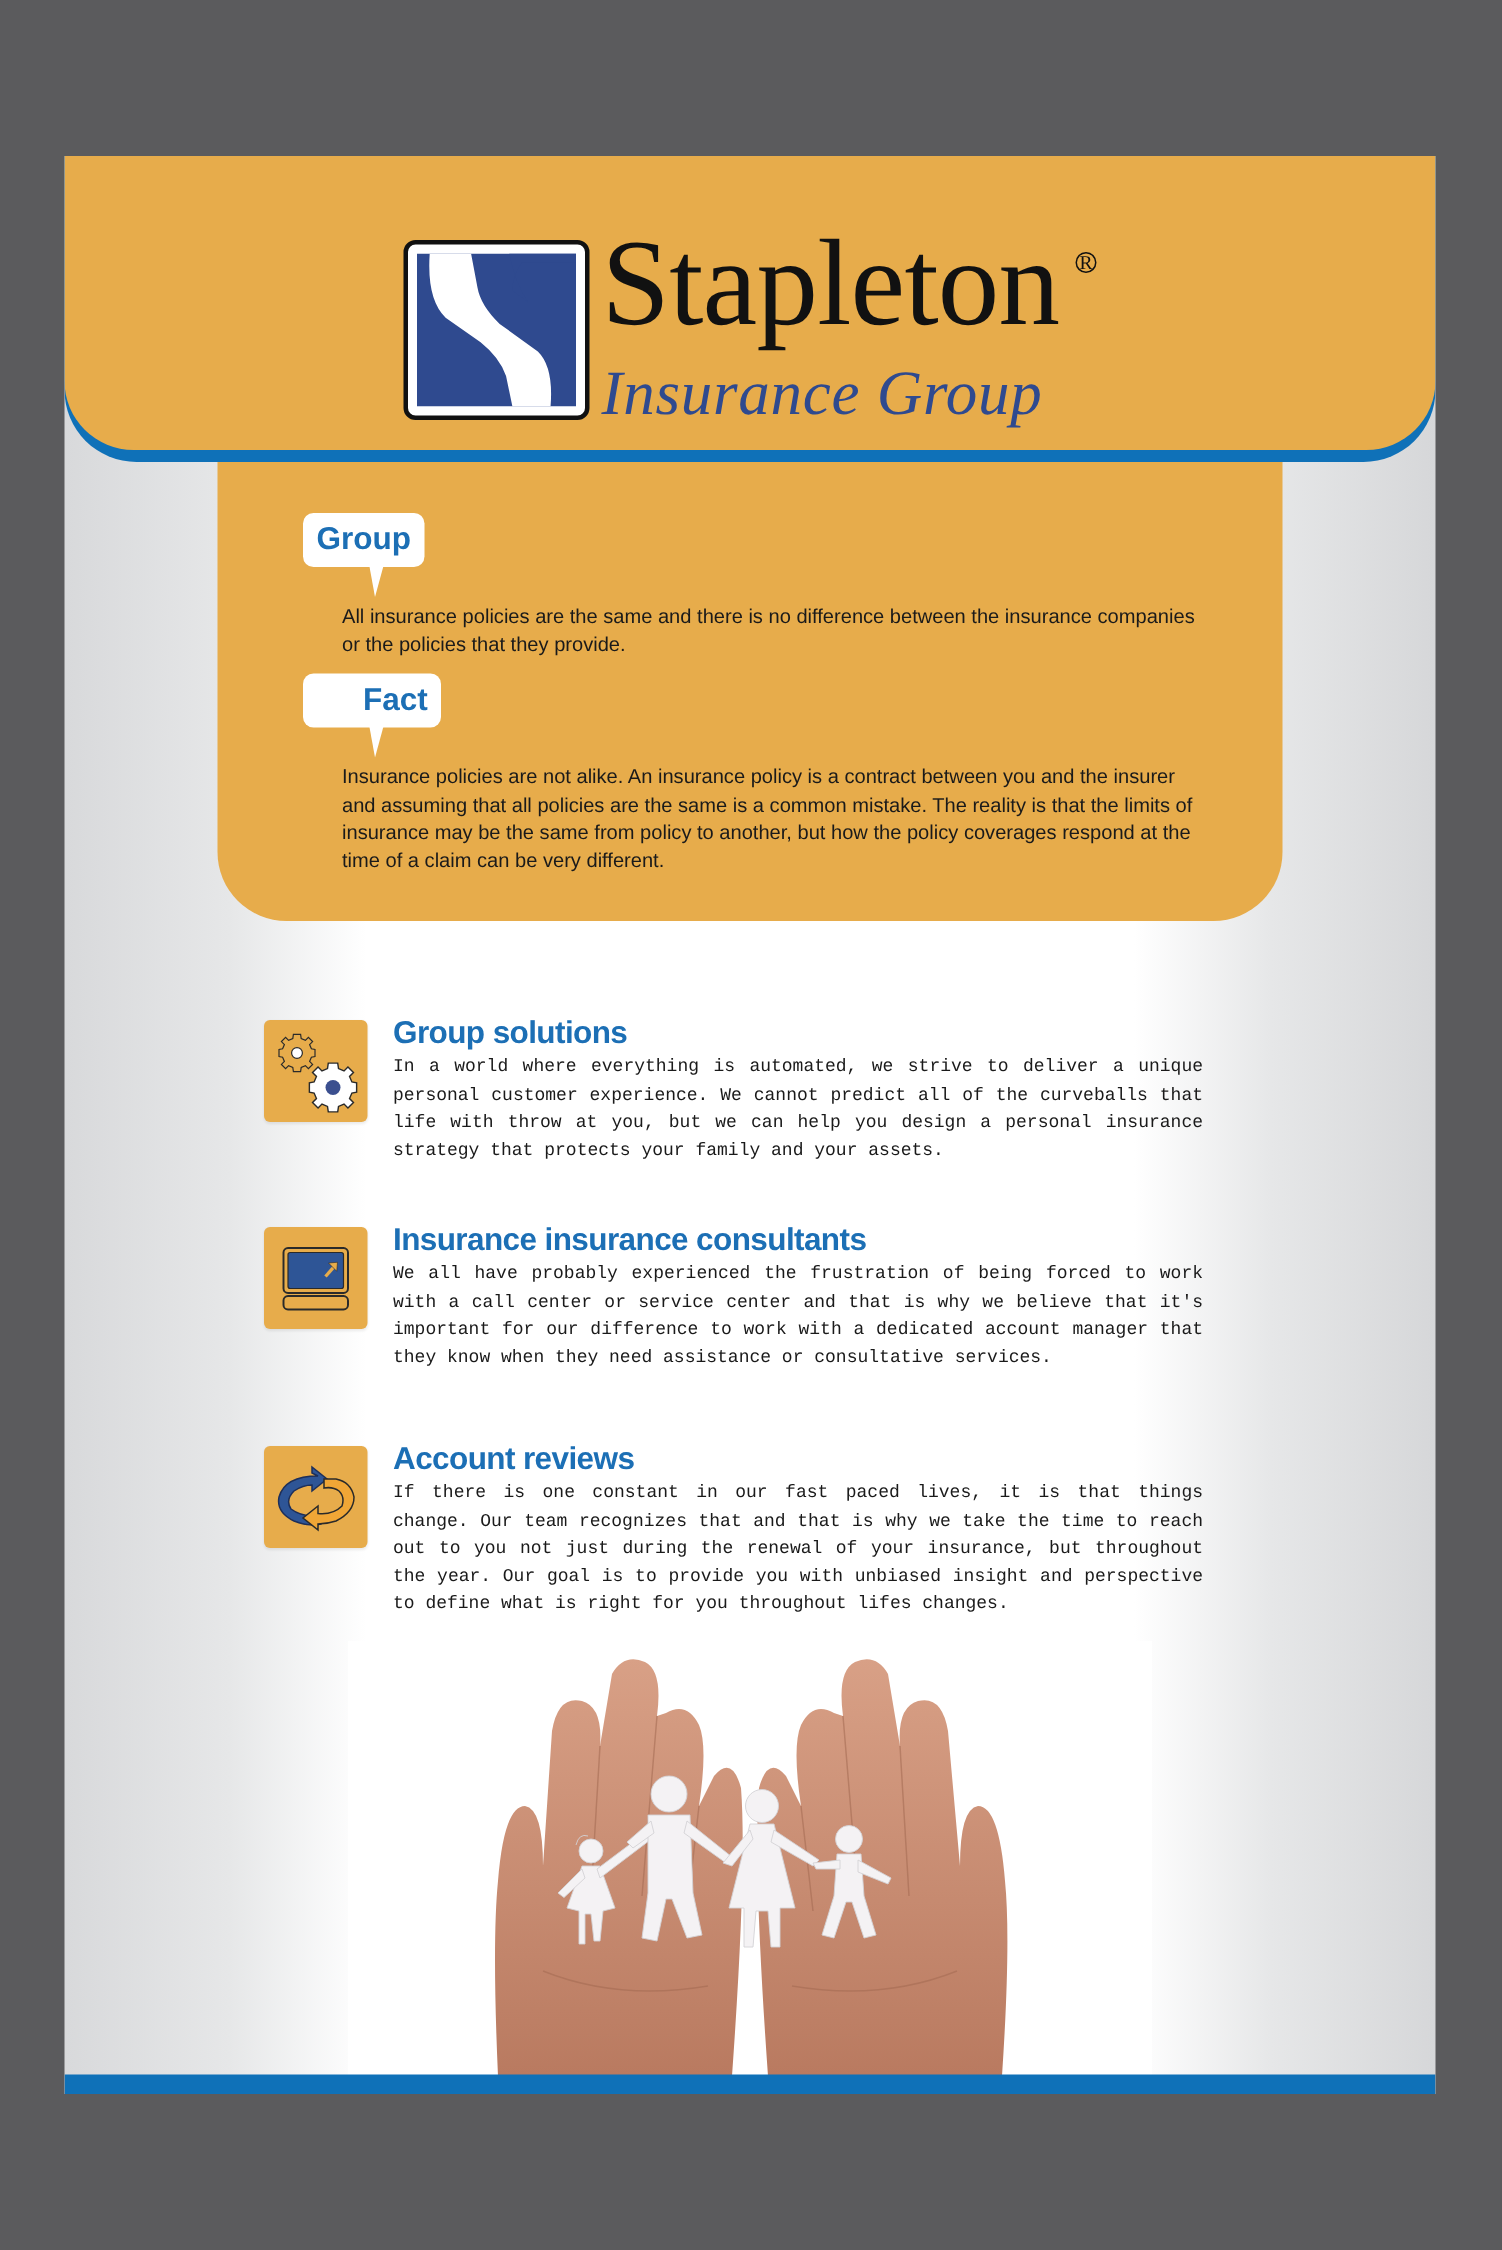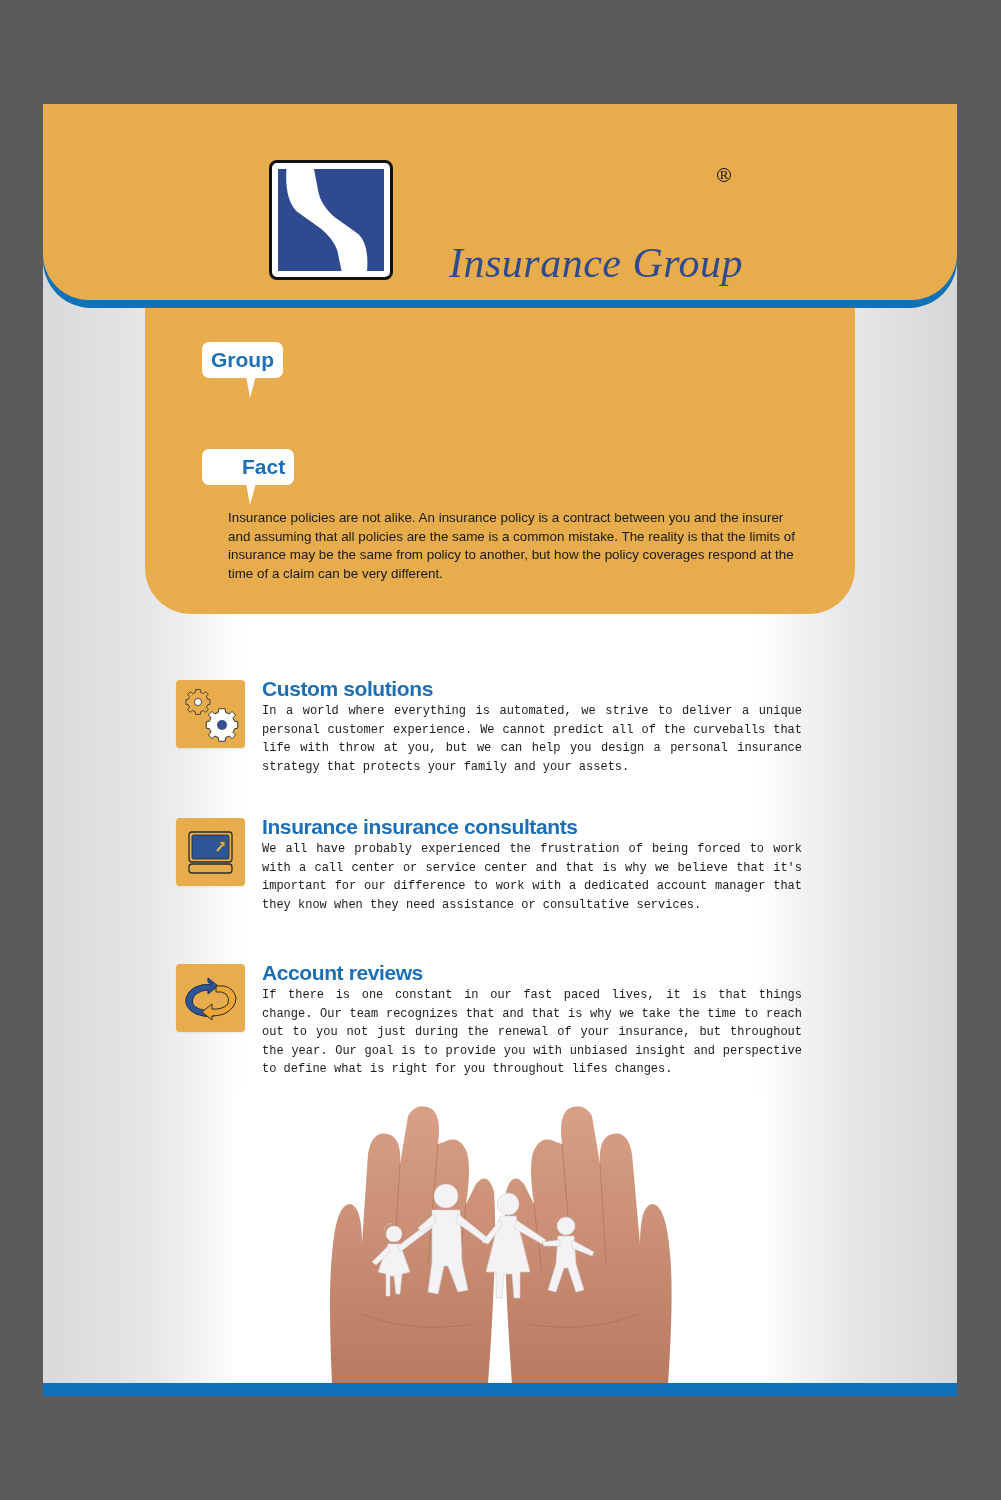--- a/index.html
+++ b/index.html
@@ -57,21 +57,20 @@
     border: 1px solid #111; border-radius: 50%;
     width: 14px; height: 14px; line-height: 12px; text-align: center;
   }
   .logo-sub {
     position: absolute; left: 132px; top: 84px;
     font-family: "Liberation Serif", "DejaVu Serif", serif;
     font-style: italic;
     font-size: 42px; line-height: 1;
     color: #2f4a8f;
     letter-spacing: 0.5px;
-    margin-left: 48px;
   }
   
   .panel {
     position: absolute; left: 102px; top: 204px;
     width: 710px; height: 306px;
     background: #e7ac4b;
     border-radius: 0 0 46px 46px;
   }
   .bubble {
     position: absolute;
@@ -156,29 +155,31 @@
   <div class="header-blue"></div>
   <div class="header">
     <div class="logo">
       <div class="logo-mark">
         <svg viewBox="0 0 100 100" preserveAspectRatio="none">
           <rect x="0" y="0" width="100" height="100" fill="#2f4a8f"></rect>
           <path d="M8,0 L34,0 L38,22 Q40,34 52,46 L76,64 Q86,74 84,100 L60,100 L56,80 Q52,68 40,58 L18,42 Q6,30 8,0 Z" fill="#ffffff"></path>
           <path d="M58,0 L100,0 L100,6 L66,6 Q60,14 60,24 L70,32 Q62,20 58,0 Z" fill="#2f4a8f"></path>
         </svg>
       </div>
+      <div class="logo-word">Stapleton</div>
       <div class="logo-reg">R</div>
       <div class="logo-sub">Insurance Group</div>
     </div>
   </div>
 
   <div class="panel">
     <div class="bubble myth-bubble">
       <span>Group</span>
     </div>
+    <p class="panel-text myth-text">All insurance policies are the same and there is no difference between the insurance companies or the policies that they provide.</p>
 
     <div class="bubble fact-bubble">
       <span>Fact</span>
     </div>
     <p class="panel-text fact-text">Insurance policies are not alike. An insurance policy is a contract between you and the insurer and assuming that all policies are the same is a common mistake. The reality is that the limits of insurance may be the same from policy to another, but how the policy coverages respond at the time of a claim can be very different.</p>
   </div>
 
   <div class="feature f1">
     <div class="feature-icon">
       <svg viewBox="0 0 69 68">
@@ -187,21 +188,21 @@
             <path d="M-3,-13 L3,-13 L3.5,-9.5 L7,-8 L9.5,-10.5 L13,-7 L10.5,-4.5 L12,-1 L15,-0.5 L15,5.5 L12,6 L10.5,9.5 L13,12 L9.5,15.5 L7,13 L3.5,14.5 L3,18 L-3,18 L-3.5,14.5 L-7,13 L-9.5,15.5 L-13,12 L-10.5,9.5 L-12,6 L-15,5.5 L-15,-0.5 L-12,-1 L-10.5,-4.5 L-13,-7 L-9.5,-10.5 L-7,-8 L-3.5,-9.5 Z" transform="scale(0.8) translate(0,-2.5)"></path>
           </g>
           <circle cx="0" cy="0" r="3.6" fill="#ffffff" stroke="#2a2a2a" stroke-width="0.8"></circle>
         </g>
         <g transform="translate(46,45)">
           <path d="M-3,-13 L3,-13 L3.5,-9.5 L7,-8 L9.5,-10.5 L13,-7 L10.5,-4.5 L12,-1 L15,-0.5 L15,5.5 L12,6 L10.5,9.5 L13,12 L9.5,15.5 L7,13 L3.5,14.5 L3,18 L-3,18 L-3.5,14.5 L-7,13 L-9.5,15.5 L-13,12 L-10.5,9.5 L-12,6 L-15,5.5 L-15,-0.5 L-12,-1 L-10.5,-4.5 L-13,-7 L-9.5,-10.5 L-7,-8 L-3.5,-9.5 Z" transform="scale(1.05) translate(0,-2.5)" fill="#ffffff" stroke="#2a2a2a" stroke-width="0.9"></path>
           <circle cx="0" cy="0" r="5" fill="#3b4f8f"></circle>
         </g>
       </svg>
     </div>
-    <div class="feature-title">Custom solutions</div>
+    <div class="feature-title">Group solutions</div>
     <p class="feature-body">In a world where everything is automated, we strive to deliver a unique personal customer experience. We cannot predict all of the curveballs that life with throw at you, but we can help you design a personal insurance strategy that protects your family and your assets.</p>
   </div>
 
   <div class="feature f2">
     <div class="feature-icon">
       <svg viewBox="0 0 69 68">
         <rect x="13" y="14" width="43" height="30" rx="3" fill="#e7ac4b" stroke="#2a2a2a" stroke-width="1.3"></rect>
         <rect x="16" y="17" width="37" height="24" rx="1.5" fill="#2e5596" stroke="#2a2a2a" stroke-width="0.8"></rect>
         <path d="M41,33 L48,25" stroke="#e7ac4b" stroke-width="2.2"></path>
         <path d="M43,24 L49,23.5 L48.5,29.5 Z" fill="#e7ac4b" stroke="#2a2a2a" stroke-width="0.4"></path>

